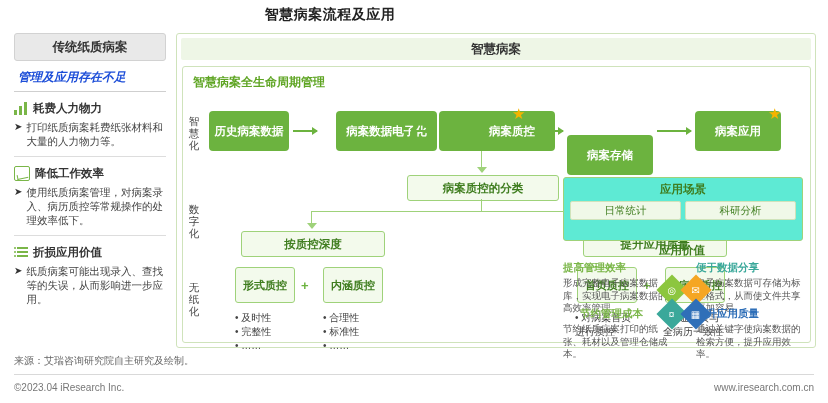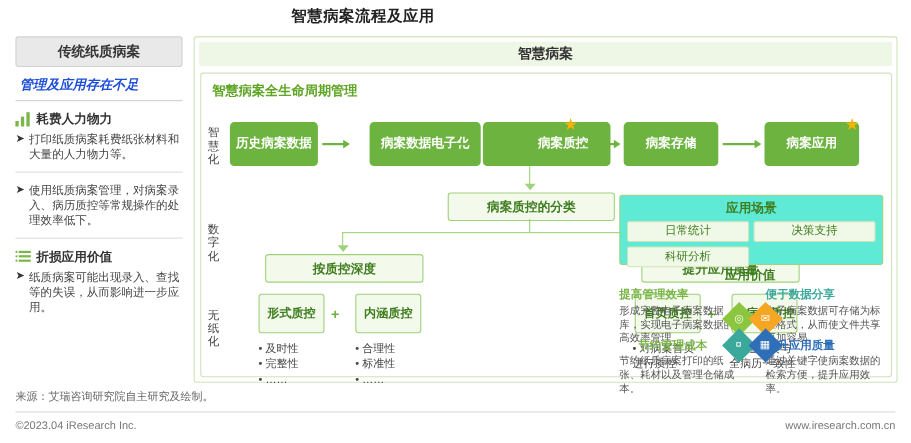--- a/index.html
+++ b/index.html
@@ -183,20 +183,24 @@
       <span class="li-title">耗费人力物力</span>
     </div>
     <div class="li-body">
       <span class="li-arrow">➤</span>
       <span class="li-text">打印纸质病案耗费纸张材料和大量的人力物力等。</span>
     </div>
     <div class="li-rule"></div>
   </div>
 
   <div class="left-item">
+    <div class="li-head">
+      <span class="li-icon ic-trend"></span>
+      <span class="li-title">降低工作效率</span>
+    </div>
     <div class="li-body">
       <span class="li-arrow">➤</span>
       <span class="li-text">使用纸质病案管理，对病案录入、病历质控等常规操作的处理效率低下。</span>
     </div>
     <div class="li-rule"></div>
   </div>
 
   <div class="left-item">
     <div class="li-head">
       <span class="li-icon ic-list">
@@ -235,21 +239,21 @@
       <div class="arrow" style="left:84px;width:24px;"></div>
       <div class="node" style="left:127px;width:101px;">
           <span>病案数据电子化</span>
         </div>
       <div class="arrow" style="left:202px;width:24px;"></div>
       <div class="node" style="left:230px;width:86px;padding-left:30px;">
           <span>病案质控</span>
         </div>
       <div class="star" style="left:303px;top:-5px;">★</div>
       <div class="arrow" style="left:320px;width:34px;"></div>
-      <div class="node" style="left:358px;width:86px;">
+      <div class="node" style="left:358px;width:86px;margin-top:24px;">
           <span>病案存储</span>
         </div>
       <div class="arrow" style="left:448px;width:34px;"></div>
       <div class="node" style="left:486px;width:86px;">
           <span>病案应用</span>
         </div>
       <div class="star" style="left:559px;top:-5px;">★</div>
     </div>
 
     <div class="conn" style="left:298px;top:84px;width:1px;height:18px;"></div>
@@ -290,21 +294,20 @@
       <div style="white-space:normal;"><span>•</span>&nbsp;<span>对病案首页进行质控</span></div>
     </div>
     <div class="bullets" style="left:480px;top:244px;width:64px;">
       <div style="white-space:normal;"><span>•</span>&nbsp;<span>保证首页与全病历一致性</span></div>
     </div>
 
     <div class="app-box">
       <div class="app-title">应用场景</div>
       <div class="app-grid">
         <div class="app-cell">日常统计</div>
-        <div class="app-cell">决策支持</div>
         <div class="app-cell">科研分析</div>
       </div>
     </div>
 
     <div class="value-title">应用价值</div>
 
     <div class="val-item" style="left:380px;top:194px;">
       <div class="val-h" style="color:#7ab648;">提高管理效率</div>
       <div class="val-t">形成完整电子病案数据库，实现电子病案数据的高效率管理。</div>
     </div>

